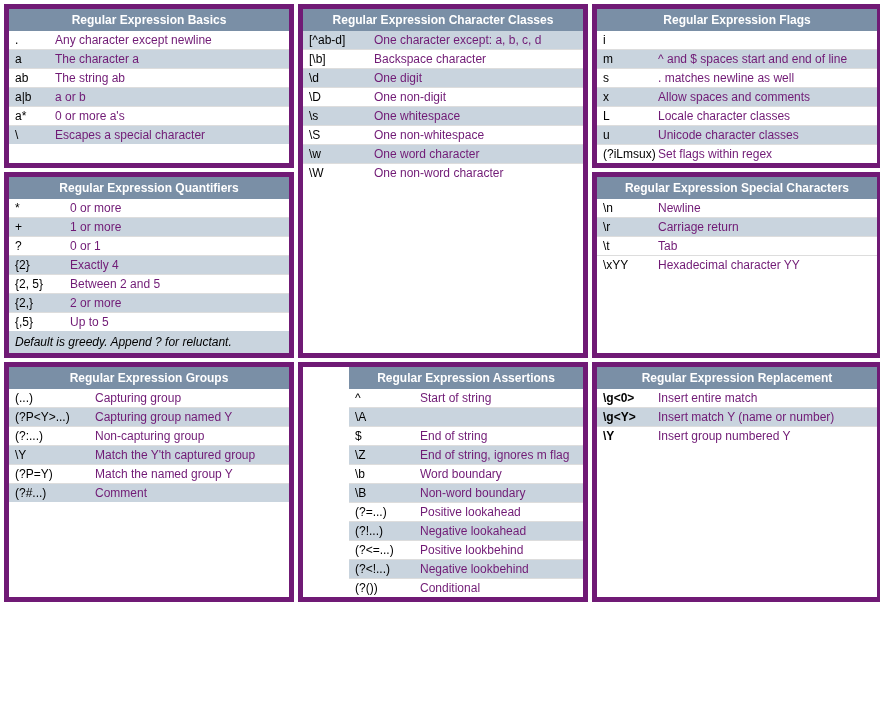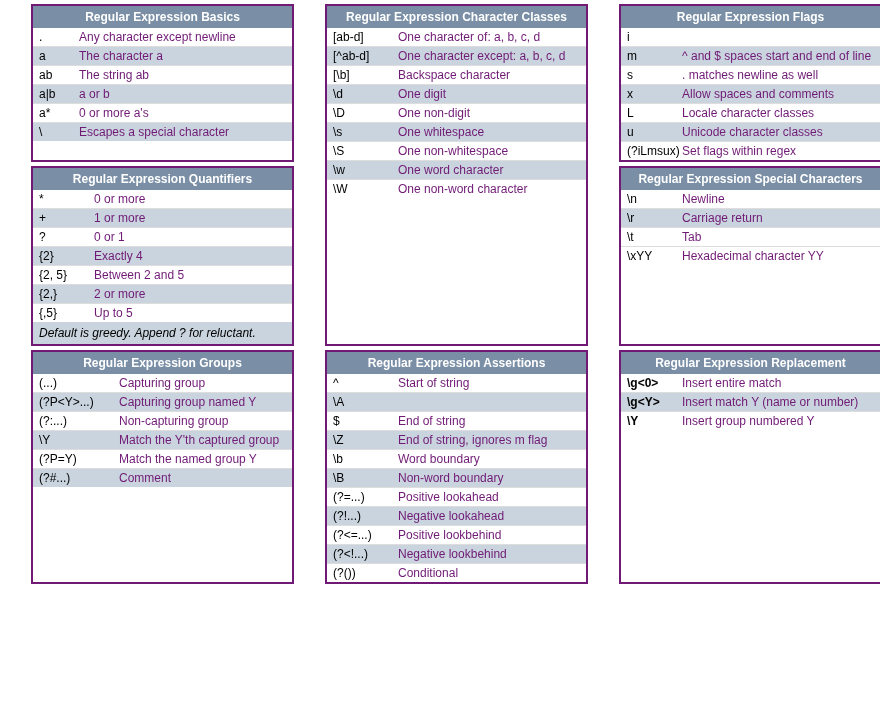--- a/index.html
+++ b/index.html
@@ -11,22 +11,21 @@
       min-height: 723px;
       padding: 4px;
     }
     .main-grid {
       display: grid;
       grid-template-columns: 290px 290px 290px;
       grid-template-rows: auto;
       gap: 4px;
     }
     .panel {
-      border: 2px solid #701a75;
-      margin-left: 27px;
+      border: 5px solid #701a75;
     }
     .panel-header {
       background: #7a8fa6;
       color: #fff;
       font-weight: bold;
       text-align: center;
       padding: 4px 6px;
       font-size: 12px;
     }
     .panel-row {
@@ -167,24 +166,20 @@
         <div class="panel-row shaded">
           <span class="col-key">(?#...)</span>
           <span class="col-val">Comment</span>
         </div>
       </div>
   </div>
 
   <div class="panel charclasses col2" style="grid-row:1/3;">
     <div class="panel-header">Regular Expression Character Classes</div>
     <div id="charclasses-rows">
-        <div class="panel-row">
-          <span class="col-key">[ab-d]</span>
-          <span class="col-val">One character of: a, b, c, d</span>
-        </div>
         <div class="panel-row shaded">
           <span class="col-key">[^ab-d]</span>
           <span class="col-val">One character except: a, b, c, d</span>
         </div>
         <div class="panel-row">
           <span class="col-key">[\b]</span>
           <span class="col-val">Backspace character</span>
         </div>
         <div class="panel-row shaded">
           <span class="col-key">\d</span>
@@ -206,21 +201,21 @@
           <span class="col-key">\w</span>
           <span class="col-val">One word character</span>
         </div>
         <div class="panel-row">
           <span class="col-key">\W</span>
           <span class="col-val">One non-word character</span>
         </div>
       </div>
   </div>
 
-  <div class="panel assertions col2" style="grid-row:3;">
+  <div class="panel assertions col2" style="grid-row:3;padding-left:46px;">
     <div class="panel-header">Regular Expression Assertions</div>
     <div id="assertions-rows">
         <div class="panel-row">
           <span class="col-key">^</span>
           <span class="col-val">Start of string</span>
         </div>
         <div class="panel-row shaded">
           <span class="col-key">\A</span>
         </div>
         <div class="panel-row">

